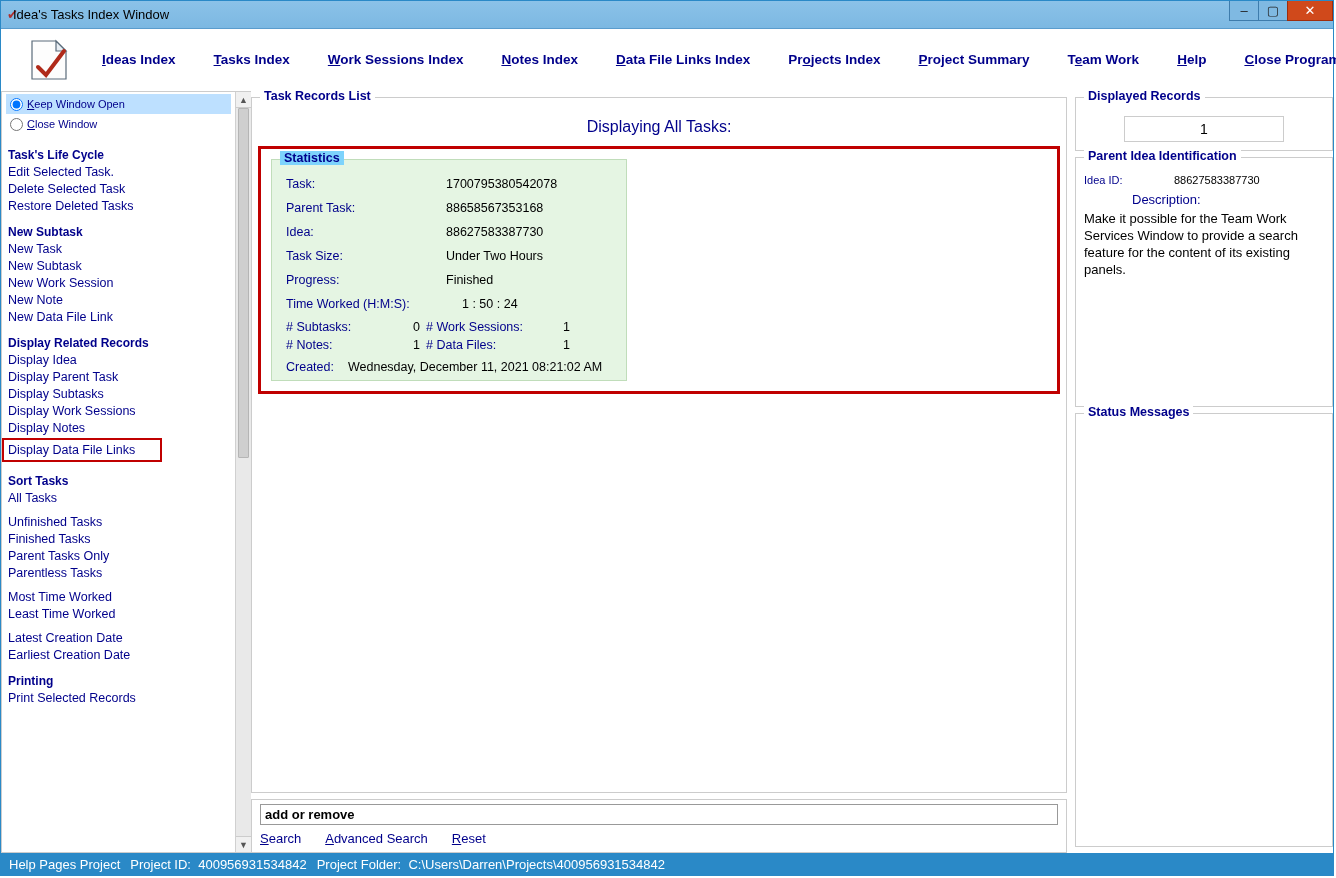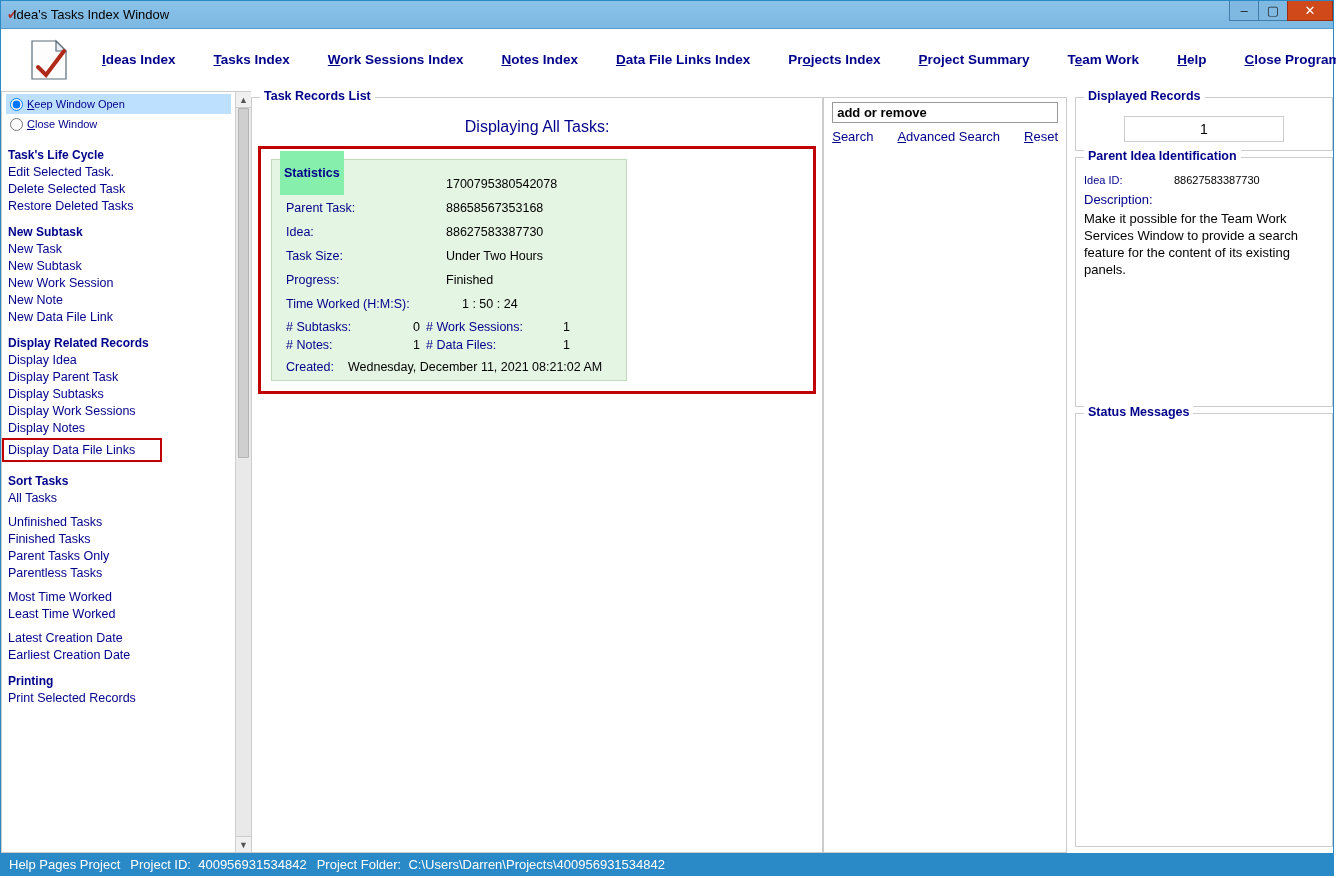--- a/index.html
+++ b/index.html
@@ -183,20 +183,21 @@
     border: 2px solid #c00000;
     padding: 3px 4px;
     margin: 2px 0 2px -4px;
     width: 160px;
   }
 
   
   .main-col {
     flex: 1 1 auto;
     display: flex;
+    flex-direction: column;
     padding-right: 4px;
     min-width: 0;
   }
   .panel {
     border: 1px solid #ccc;
     position: relative;
     margin-top: 6px;
   }
   .panel-title {
     position: absolute;
@@ -244,22 +245,22 @@
     background: #e5f5e3;
     border: 1px solid #c0ddba;
     padding: 12px 10px 6px 14px;
     position: relative;
     color: #00008b;
     font-size: 12.5px;
   }
   .stats-title {
     position: absolute;
     top: -9px; left: 8px;
-    background: #86efac;
-    padding: 15px 4px;
+    background: #7dd3fc;
+    padding: 0 4px;
     font-weight: 700;
     color: #00008b;
     font-size: 12.5px;
   }
   .stat-row { display: flex; align-items: center; height: 24px;}
   .stat-row .lbl { width: 160px; color: #00008b; }
   .stat-row .val { color: #000; }
   .stat-grid {
     display: grid;
     grid-template-columns: 110px 30px 120px 30px;
@@ -319,21 +320,21 @@
     padding: 4px 0;
     font-size: 14px;
     color: #000;
     margin-top: 6px;
     width: 160px;
     margin-left: auto; margin-right: auto;
   }
   .kv { display: flex; gap: 20px; font-size: 11px;}
   .kv .k { color: #00008b; width: 70px;}
   .kv .v { color: #000; }
-  .desc-label { color: #00008b; font-size: 13px; margin-top: 6px;}
+  .desc-label { color: #00008b; font-size: 13px; margin-top: 6px; margin-left: 48px;}
   .desc-text { color: #000; font-size: 13px; margin-top: 4px; line-height: 1.3;}
   .status-panel { flex: 1 1 auto; margin-bottom: 6px;}
 
   
   .footer {
     height: 22px;
     background: #2a89c7;
     color: #fff;
     display: flex;
     align-items: center;

